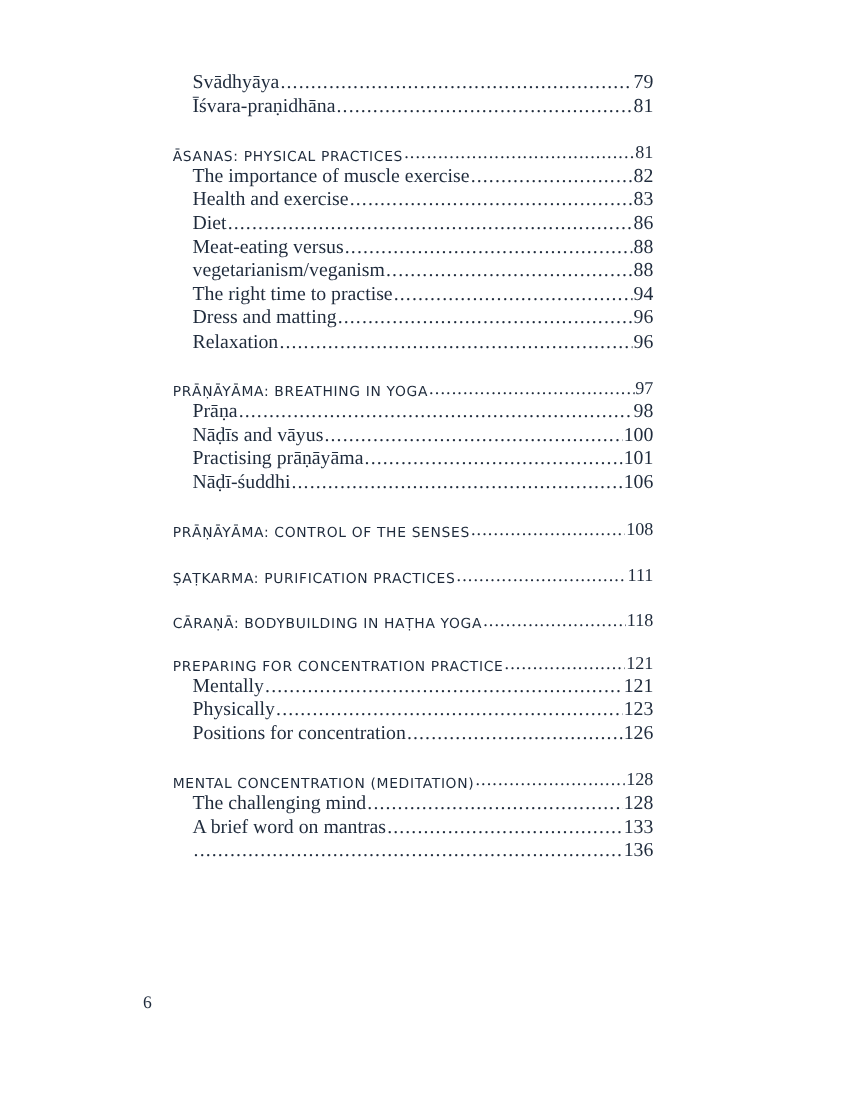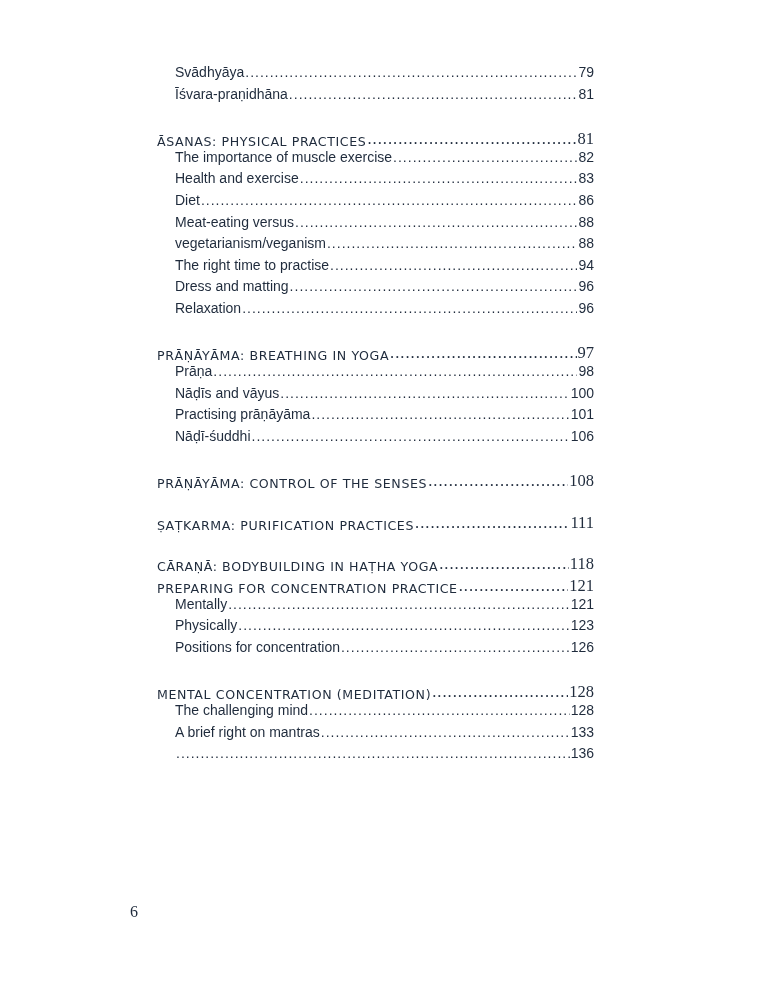--- a/index.html
+++ b/index.html
@@ -1,26 +1,26 @@
 <!DOCTYPE html>
 <html><head>
   <meta charset="utf-8">
   <style>
     html, body { margin: 0; padding: 0; background: #ffffff; }
     body { width: 773px; height: 1000px; position: relative; overflow: hidden; }
     .page { position: absolute; left: 0; top: 0; width: 773px; height: 1000px; background: #ffffff; color: #1f2b3c; }
     .toc { position: absolute; left: 157px; top: 64px; width: 437px; }
     .group { margin-bottom: 20px; }
-    .group.tight { margin-bottom: 0; }
+    .group.tight { margin-bottom: 17px; }
     .row { display: flex; align-items: baseline; height: 21.6px; white-space: nowrap; overflow: hidden; }
     .row .label { flex: 0 0 auto; }
     .row .dots { flex: 1 1 auto; overflow: hidden; white-space: nowrap; margin: 0 1px; letter-spacing: 1px; }
     .row .dots::after { content: "......................................................................................................................................................................................................................................."; }
     .row .num { flex: 0 0 auto; }
-    .row.sub { padding-left: 18px; font-family: Liberation Sans, sans-serif; font-size: 14px; }
+    .row.sub { padding-left: 18px; font-family: Liberation Serif, serif; font-size: 18px; }
     .row.head { font-family: "DejaVu Sans", "Liberation Sans", sans-serif; font-size: 12.6px; letter-spacing: 0.6px; align-items: flex-end; }
     .row.head .num { font-family: "Liberation Serif", "DejaVu Serif", serif; font-size: 16.5px; letter-spacing: 0; }
     .row.head .dots { font-family: "Liberation Serif", "DejaVu Serif", serif; font-size: 16.5px; letter-spacing: 1px; }
     .row.sub .dots { letter-spacing: 1px; }
     .page-number { position: absolute; left: 130px; top: 903px; font-family: "Liberation Serif", "DejaVu Serif", serif; font-size: 16px; color: #1f2b3c; }
   </style>
 </head>
 <body>
 
 <div class="page">
@@ -167,21 +167,21 @@
         <span class="label">MENTAL CONCENTRATION (MEDITATION)</span>
         <span class="dots"></span>
         <span class="num">128</span>
       </div>
       <div class="row sub">
         <span class="label">The challenging mind</span>
         <span class="dots"></span>
         <span class="num">128</span>
       </div>
       <div class="row sub">
-        <span class="label">A brief right on mantras</span>
+        <span class="label">A brief word on mantras</span>
         <span class="dots"></span>
         <span class="num">133</span>
       </div>
       <div class="row sub">
         <span class="dots"></span>
         <span class="num">136</span>
       </div>
     </div>
 
   </div>

